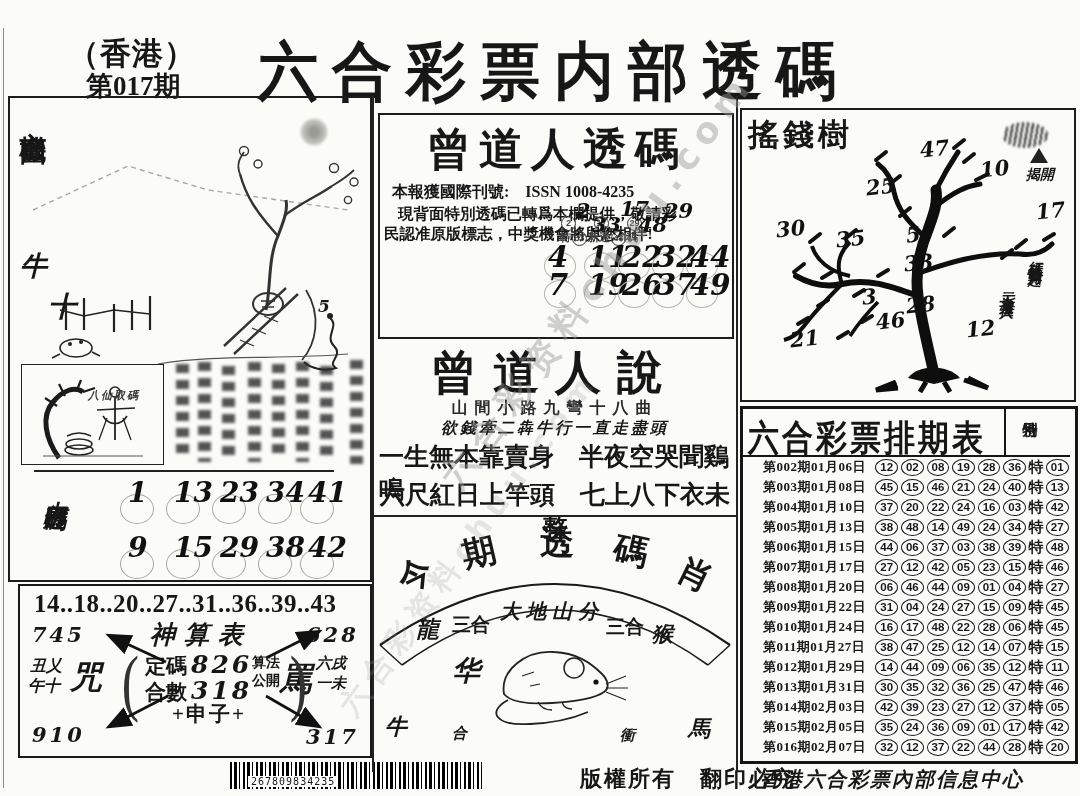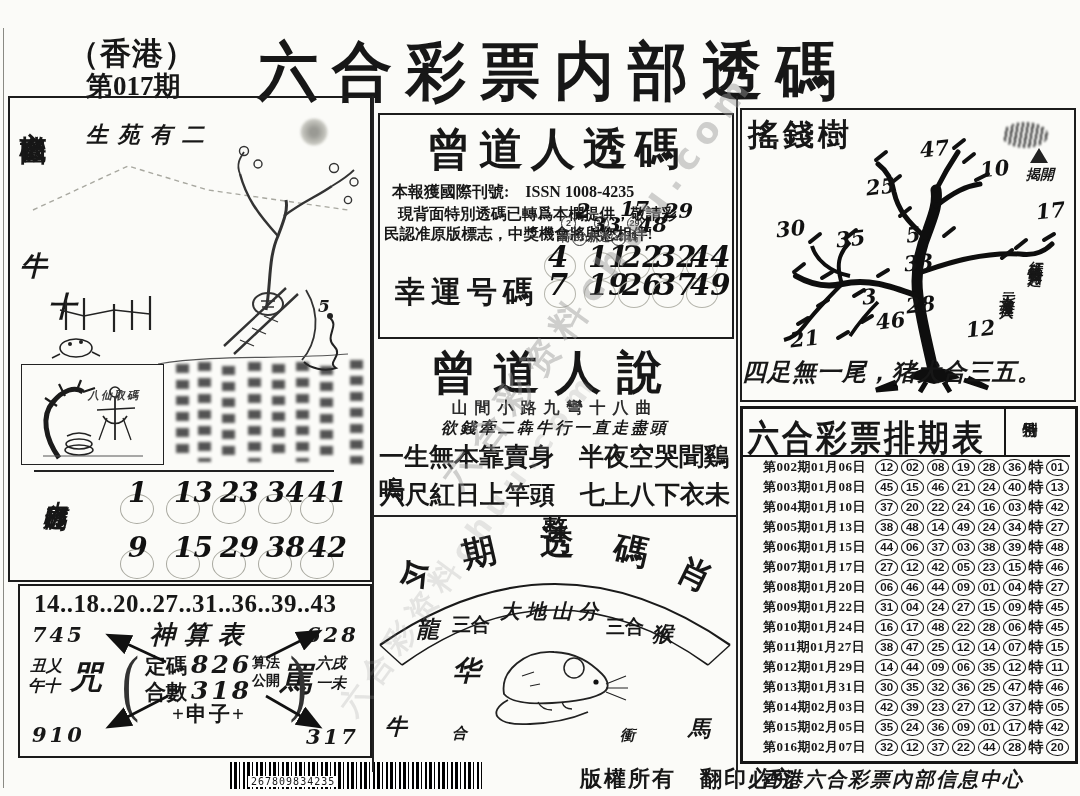--- a/index.html
+++ b/index.html
@@ -39,21 +39,20 @@
 
   <div class="abs pr" style="left:68px;top:33px;font-size:31px;letter-spacing:1px;">（香港）</div>
   <div class="abs pr" style="left:86px;top:68px;font-size:27px;">第017期</div>
   <div class="abs pr" style="left:258px;top:32px;font-size:60px;letter-spacing:14px;transform:scaleY(1.05);">六合彩票内部透碼</div>
 
   <div class="abs box" style="left:8px;top:96px;width:360px;height:482px;border-width:2px;"></div>
 
   <div class="abs pr vert" style="left:15px;top:110px;font-size:27px;letter-spacing:4px;">玄機圖</div>
   <div class="abs hw" style="left:20px;top:248px;font-size:27px;">牛</div>
   <div class="abs hw" style="left:48px;top:288px;font-size:28px;">十</div>
-  <div class="abs hw" style="left:86px;top:120px;font-size:22px;letter-spacing:10px;">生苑有二</div>
 
   <div class="abs" style="left:300px;top:118px;width:28px;height:28px;border-radius:50%;
               background:radial-gradient(circle,#9a9a94 20%,#c7c7c0 60%,transparent 75%);filter:blur(1px);"></div>
 
   <svg style="left:18px;top:118px;" width="346" height="240" viewBox="0 0 346 240">
     <polyline points="15,92 110,48 190,72 330,92" fill="none" stroke="#a8a8a0" stroke-width="1.4" stroke-dasharray="5 4"></polyline>
     <path d="M248,192 C253,168 250,140 260,118 C266,102 270,92 268,82" fill="none" stroke="#333" stroke-width="3"></path>
     <path d="M260,118 C238,94 228,78 222,56" fill="none" stroke="#333" stroke-width="2.4"></path>
     <path d="M266,98 C284,84 300,78 314,68" fill="none" stroke="#333" stroke-width="2.4"></path>
     <path d="M222,56 C218,46 222,40 226,34" fill="none" stroke="#333" stroke-width="1.8"></path>
@@ -201,21 +200,20 @@
       <div class="abs" style="left: 560px; top: 212px; white-space: nowrap; color: rgb(68, 68, 68);"><span class="mini-circ">2</span><span style="display: inline-block; width: 16px;"></span><span class="mini-circ">17</span><span style="display: inline-block; width: 16px;"></span><span class="mini-circ">29</span><span style="display: inline-block; width: 16px;"></span></div>
       <div class="abs" style="left: 560px; top: 230px; white-space: nowrap; font: 700 11px &quot;Liberation Serif&quot;, serif; color: rgb(68, 68, 68);"><span>特</span><span class="mini-circ">33</span><span>新透</span><span class="mini-circ">48</span><span>碼</span></div>
     </div>
   <div id="special-hw">
       <span class="hwnum" style="left: 576px; top: 198px; font-size: 21px;">2</span>
       <span class="hwnum" style="left: 592px; top: 212px; font-size: 21px;">33</span>
       <span class="hwnum" style="left: 620px; top: 196px; font-size: 21px;">17</span>
       <span class="hwnum" style="left: 638px; top: 212px; font-size: 21px;">48</span>
       <span class="hwnum" style="left: 664px; top: 198px; font-size: 21px;">29</span>
     </div>
-  <div class="abs brush" style="left:395px;top:272px;font-size:30px;letter-spacing:6px;filter:blur(.3px);">幸運号碼</div>
   <div id="lucky-grid">
       <div class="faintc abs" style="left: 544px; top: 252px; width: 30px; height: 26px; border-color: rgb(181, 181, 172);"></div>
       <span class="hwnum" style="left: 548px; top: 240px; font-size: 29px;">4</span>
       <div class="faintc abs" style="left: 584px; top: 252px; width: 30px; height: 26px; border-color: rgb(181, 181, 172);"></div>
       <span class="hwnum" style="left: 588px; top: 240px; font-size: 29px;">11</span>
       <div class="faintc abs" style="left: 618px; top: 252px; width: 30px; height: 26px; border-color: rgb(181, 181, 172);"></div>
       <span class="hwnum" style="left: 622px; top: 240px; font-size: 29px;">22</span>
       <div class="faintc abs" style="left: 652px; top: 252px; width: 30px; height: 26px; border-color: rgb(181, 181, 172);"></div>
       <span class="hwnum" style="left: 656px; top: 240px; font-size: 29px;">32</span>
       <div class="faintc abs" style="left: 686px; top: 252px; width: 30px; height: 26px; border-color: rgb(181, 181, 172);"></div>
@@ -326,21 +324,20 @@
       <span class="hwnum" style="left: 790px; top: 326px; font-size: 21px; transform: rotate(-6deg);">21</span>
       <span class="hwnum" style="left: 966px; top: 316px; font-size: 21px; transform: rotate(-6deg);">12</span>
     </div>
 
   <div class="abs" style="left:1002px;top:122px;width:46px;height:26px;border-radius:50%;
               background:repeating-linear-gradient(100deg,#222 0 2px,transparent 2px 5px);filter:blur(1px);"></div>
   <div class="abs" style="left:1030px;top:148px;width:0;height:0;border-left:9px solid transparent;border-right:9px solid transparent;border-bottom:15px solid #222;"></div>
   <div class="abs hw" style="left:1026px;top:166px;font-size:14px;">揭開</div>
   <div class="abs hw vert" style="left:1026px;top:250px;font-size:14px;letter-spacing:2px;">紅碼再旺六再起</div>
   <div class="abs hw vert" style="left:998px;top:282px;font-size:14px;letter-spacing:2px;">二五漸入追佳人</div>
-  <div class="abs hw" style="left:742px;top:356px;font-size:24px;letter-spacing:1px;">四足無一尾，猪犬合三五。</div>
 
   <div class="abs" style="left:740px;top:406px;width:332px;height:352px;border:3px solid #161616;"></div>
   <div class="abs brush" style="left:748px;top:414px;font-size:31px;letter-spacing:3px;transform:scaleY(1.15);transform-origin:left top;">六合彩票排期表</div>
   <div class="abs" style="left:1004px;top:409px;width:2px;height:46px;background:#161616;"></div>
   <div class="abs pr vert" style="left:1022px;top:410px;font-size:15px;line-height:15px;">特別号</div>
   <div class="abs" style="left:742px;top:455px;width:328px;height:2px;background:#161616;"></div>
   <div id="schedule-rows" class="abs" style="left:743px;top:457px;width:327px;">
       <div class="sched-row">
         <span class="sched-label">第002期01月06日</span>
         <span class="ball">12</span>

